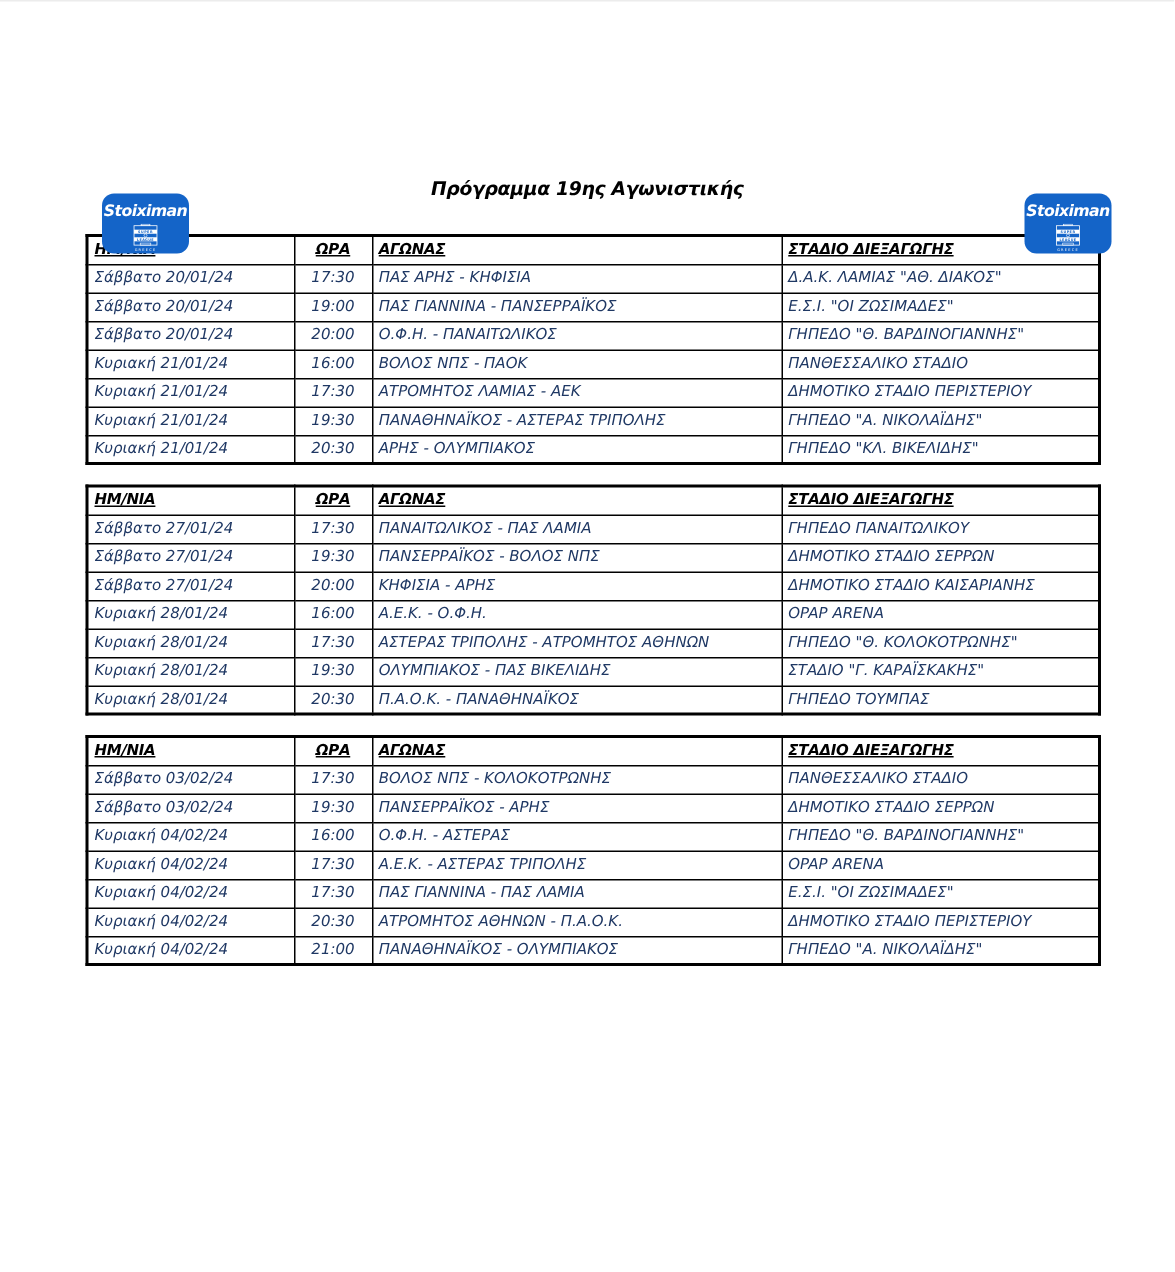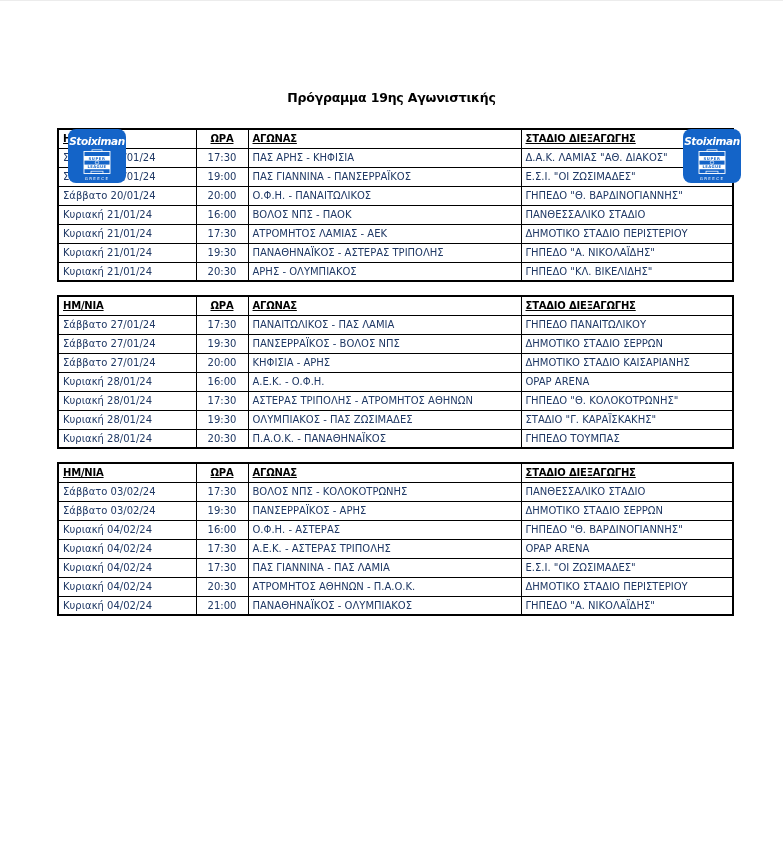--- a/index.html
+++ b/index.html
@@ -13,21 +13,21 @@
   .page {
     position: relative;
     width: 783px; height: 848px;
     background: #fff;
     border-top: 1px solid #ececec;
   }
   
   .logo {
     position: absolute;
     top: 128px;
-    width: 58px; height: 54px;
+    width: 58px; height: 40px;
     background: var(--logo-blue, #1464C8);
     border-radius: 8px;
     display: flex;
     flex-direction: column;
     align-items: center;
     padding-top: 7px;
     overflow: hidden;
     justify-content: center;
   }
   .logo-left  { left: 68px; }
@@ -36,21 +36,21 @@
     color: #fff;
     font-size: 10.5px;
     font-weight: bold;
     font-style: italic;
     letter-spacing: -0.4px;
     line-height: 11px;
     white-space: nowrap;
   }
   .pitch-svg { margin-top: 2px; display: block; }
   
-  .content { padding-top: 88px; }
+  .content { padding-top: 116px; font-style: italic; }
   .section { margin-bottom: 13px; }
   .section-title {
     text-align: center;
     font-size: 12.5px;
     font-weight: bold;
     color: #000;
     line-height: 17px;
     margin-bottom: 22px;
     letter-spacing: -0.2px;
   }
@@ -230,21 +230,21 @@
             </tr>
             <tr>
               <td>Κυριακή 28/01/24</td>
               <td>17:30</td>
               <td>ΑΣΤΕΡΑΣ ΤΡΙΠΟΛΗΣ - ΑΤΡΟΜΗΤΟΣ ΑΘΗΝΩΝ</td>
               <td>ΓΗΠΕΔΟ "Θ. ΚΟΛΟΚΟΤΡΩΝΗΣ"</td>
             </tr>
             <tr>
               <td>Κυριακή 28/01/24</td>
               <td>19:30</td>
-              <td>ΟΛΥΜΠΙΑΚΟΣ - ΠΑΣ ΖΩΣΙΜΑΔΕΣ</td>
+              <td>ΟΛΥΜΠΙΑΚΟΣ - ΠΑΣ ΒΙΚΕΛΙΔΗΣ</td>
               <td>ΣΤΑΔΙΟ "Γ. ΚΑΡΑΪΣΚΑΚΗΣ"</td>
             </tr>
             <tr>
               <td>Κυριακή 28/01/24</td>
               <td>20:30</td>
               <td>Π.Α.Ο.Κ. - ΠΑΝΑΘΗΝΑΪΚΟΣ</td>
               <td>ΓΗΠΕΔΟ ΤΟΥΜΠΑΣ</td>
             </tr>
           </tbody>
       </table>

